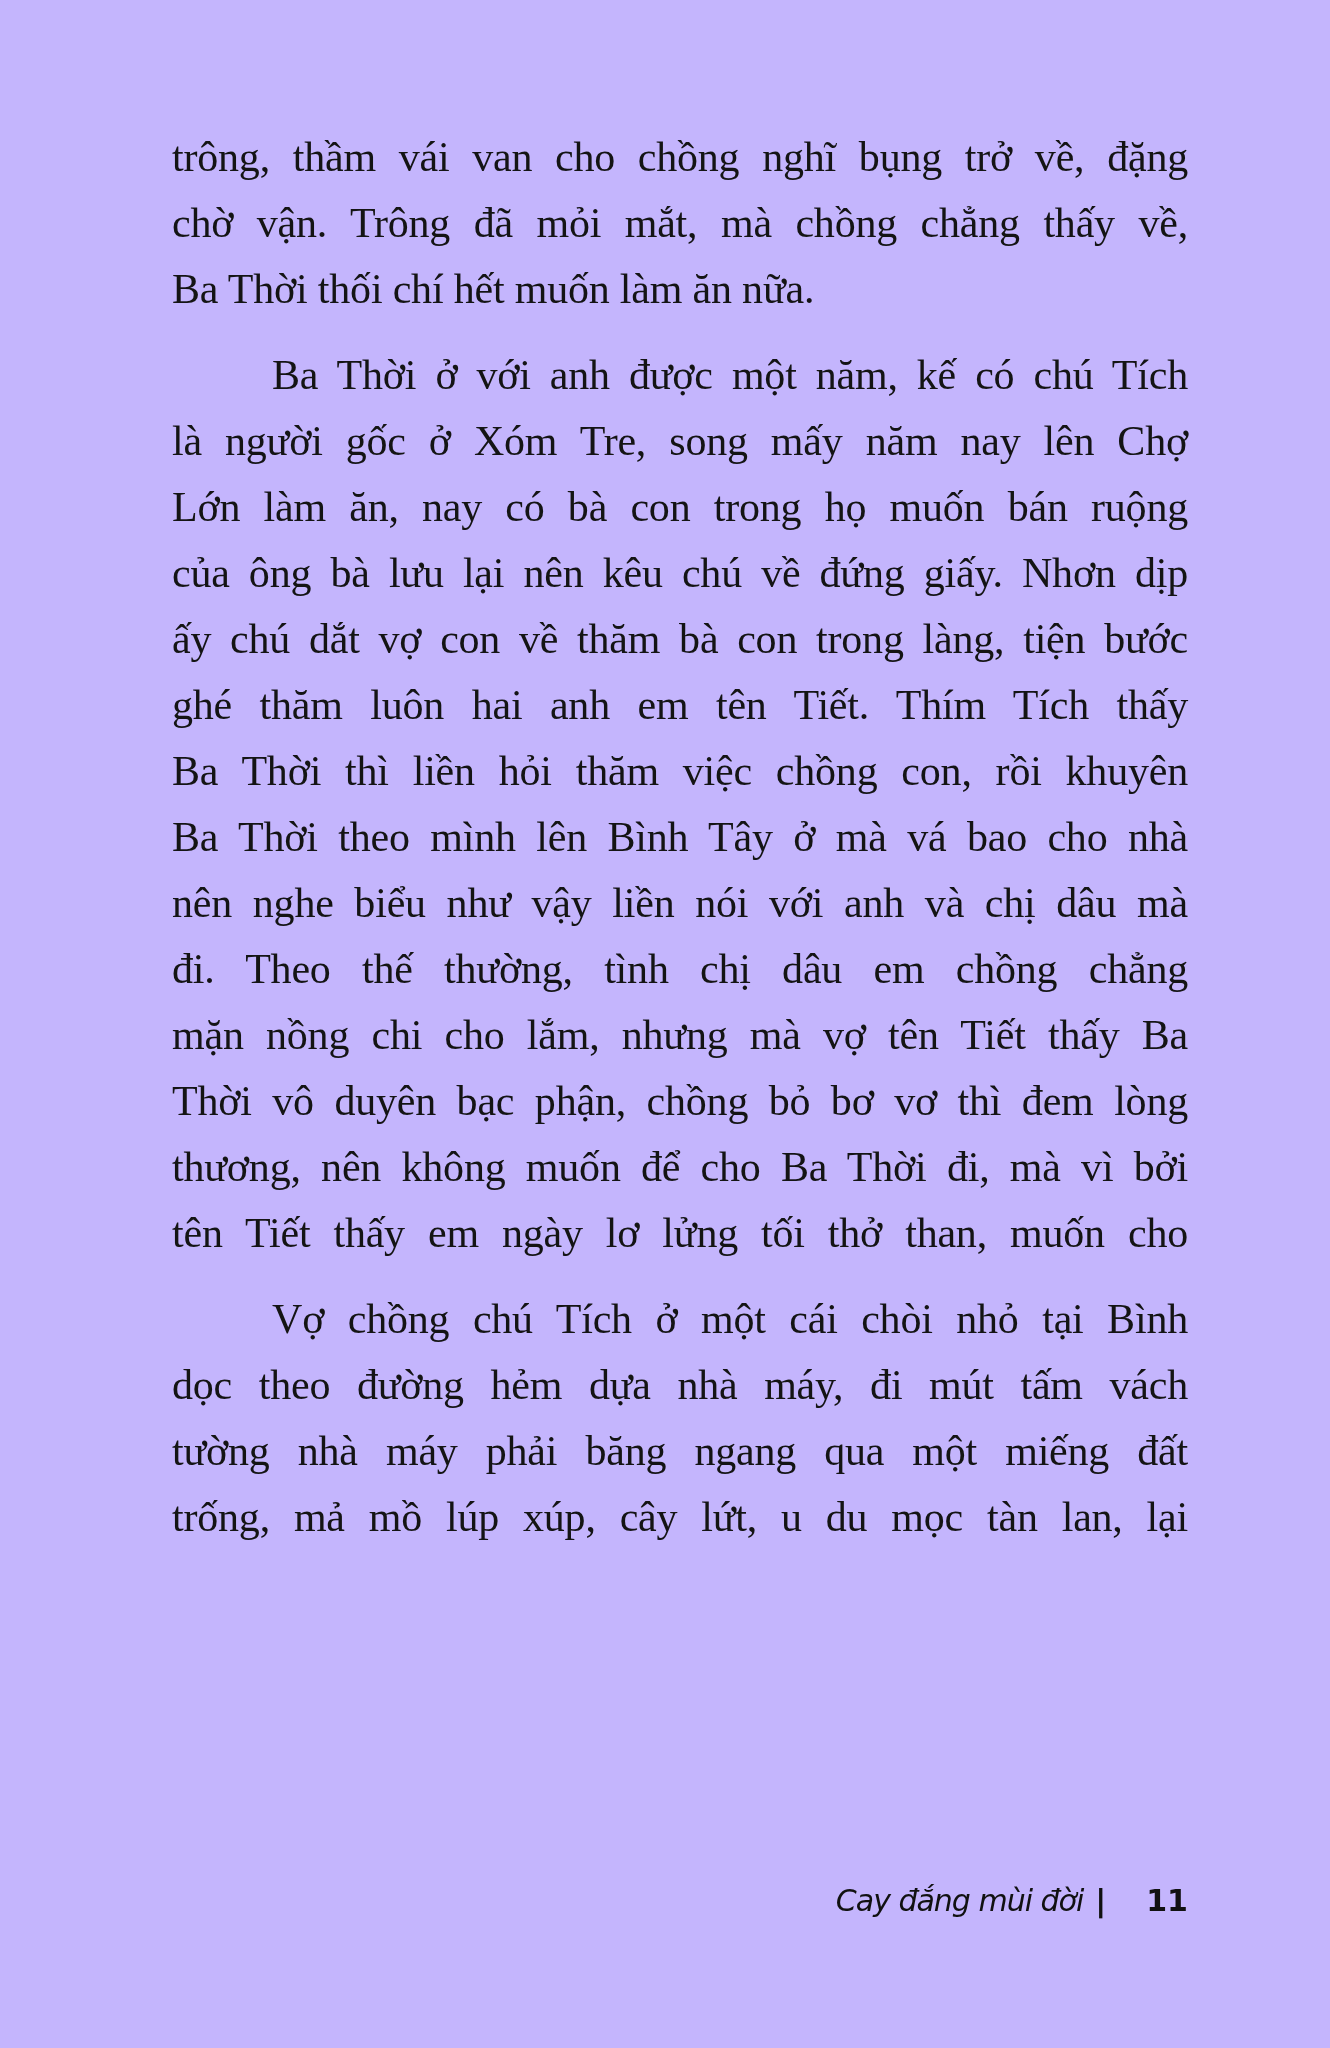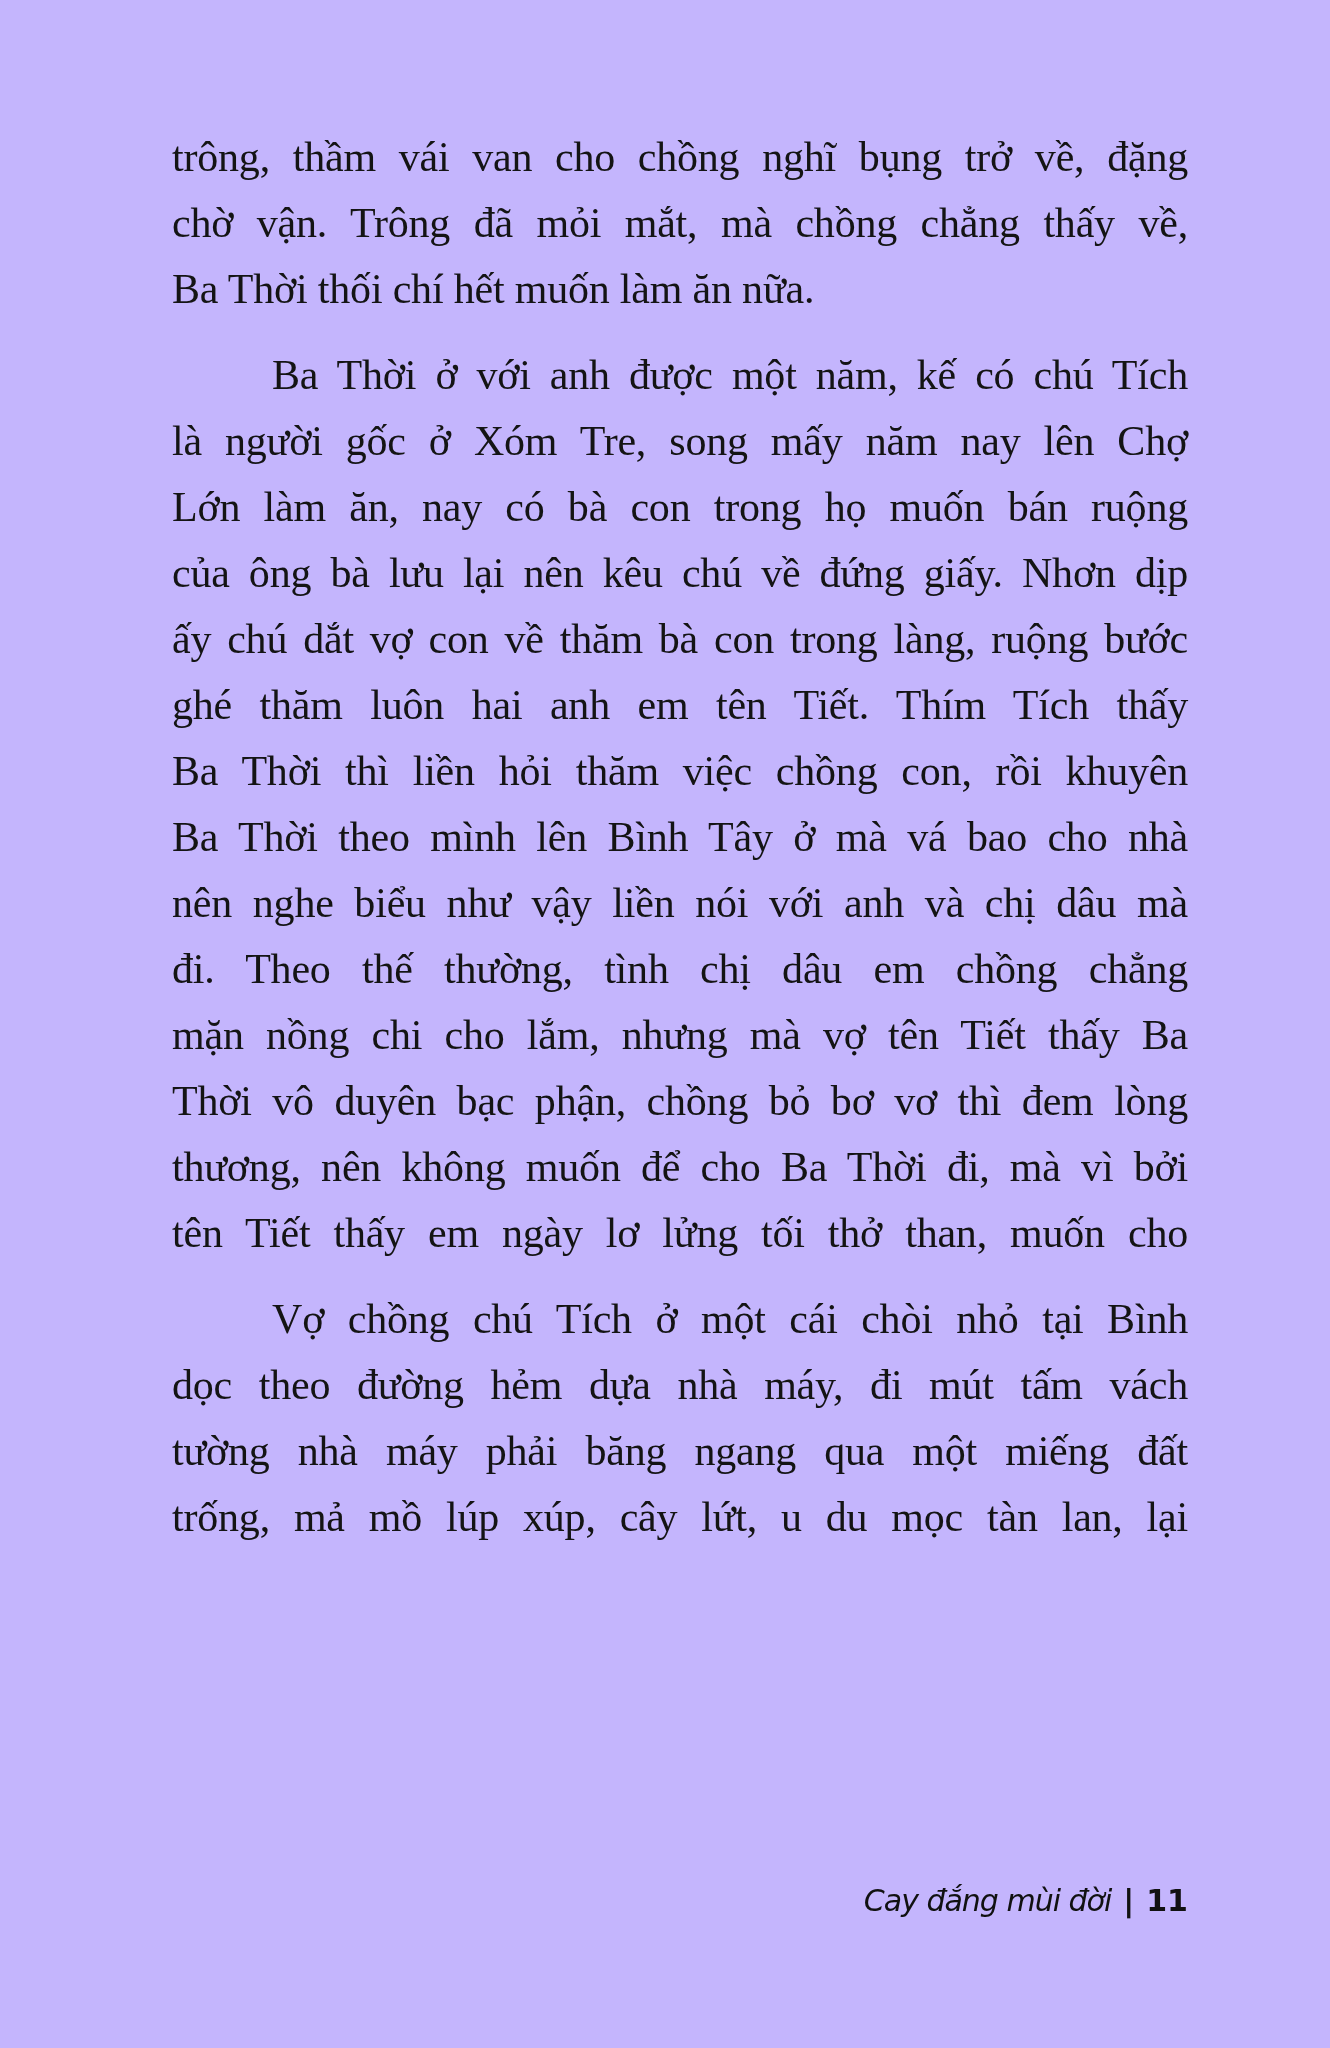--- a/index.html
+++ b/index.html
@@ -69,41 +69,42 @@
     }
     .footer-sep {
       font-family: "DejaVu Sans", sans-serif;
       font-size: 30px;
       font-weight: bold;
     }
     .footer-page {
       font-family: "DejaVu Sans", sans-serif;
       font-size: 30px;
       font-weight: bold;
+      margin-left: 28px;
     }
   </style>
 </head>
 <body>
 
 <div class="page">
   <div class="text-block">
 
     <div>
       <span class="line">trông, thầm vái van cho chồng nghĩ bụng trở về, đặng</span>
       <span class="line">chờ vận. Trông đã mỏi mắt, mà chồng chẳng thấy về,</span>
       <span class="line last">Ba Thời thối chí hết muốn làm ăn nữa.</span>
     </div>
     <span class="para-gap"></span>
 
     <div>
       <span class="line indent">Ba Thời ở với anh được một năm, kế có chú Tích</span>
       <span class="line">là người gốc ở Xóm Tre, song mấy năm nay lên Chợ</span>
       <span class="line">Lớn làm ăn, nay có bà con trong họ muốn bán ruộng</span>
       <span class="line">của ông bà lưu lại nên kêu chú về đứng giấy. Nhơn dịp</span>
-      <span class="line">ấy chú dắt vợ con về thăm bà con trong làng, ruộng bước</span>
+      <span class="line">ấy chú dắt vợ con về thăm bà con trong làng, tiện bước</span>
       <span class="line">ghé thăm luôn hai anh em tên Tiết. Thím Tích thấy</span>
       <span class="line">Ba Thời thì liền hỏi thăm việc chồng con, rồi khuyên</span>
       <span class="line">Ba Thời theo mình lên Bình Tây ở mà vá bao cho nhà</span>
       <span class="line">nên nghe biểu như vậy liền nói với anh và chị dâu mà</span>
       <span class="line">đi. Theo thế thường, tình chị dâu em chồng chẳng</span>
       <span class="line">mặn nồng chi cho lắm, nhưng mà vợ tên Tiết thấy Ba</span>
       <span class="line">Thời vô duyên bạc phận, chồng bỏ bơ vơ thì đem lòng</span>
       <span class="line">thương, nên không muốn để cho Ba Thời đi, mà vì bởi</span>
       <span class="line">tên Tiết thấy em ngày lơ lửng tối thở than, muốn cho</span>
     </div>

